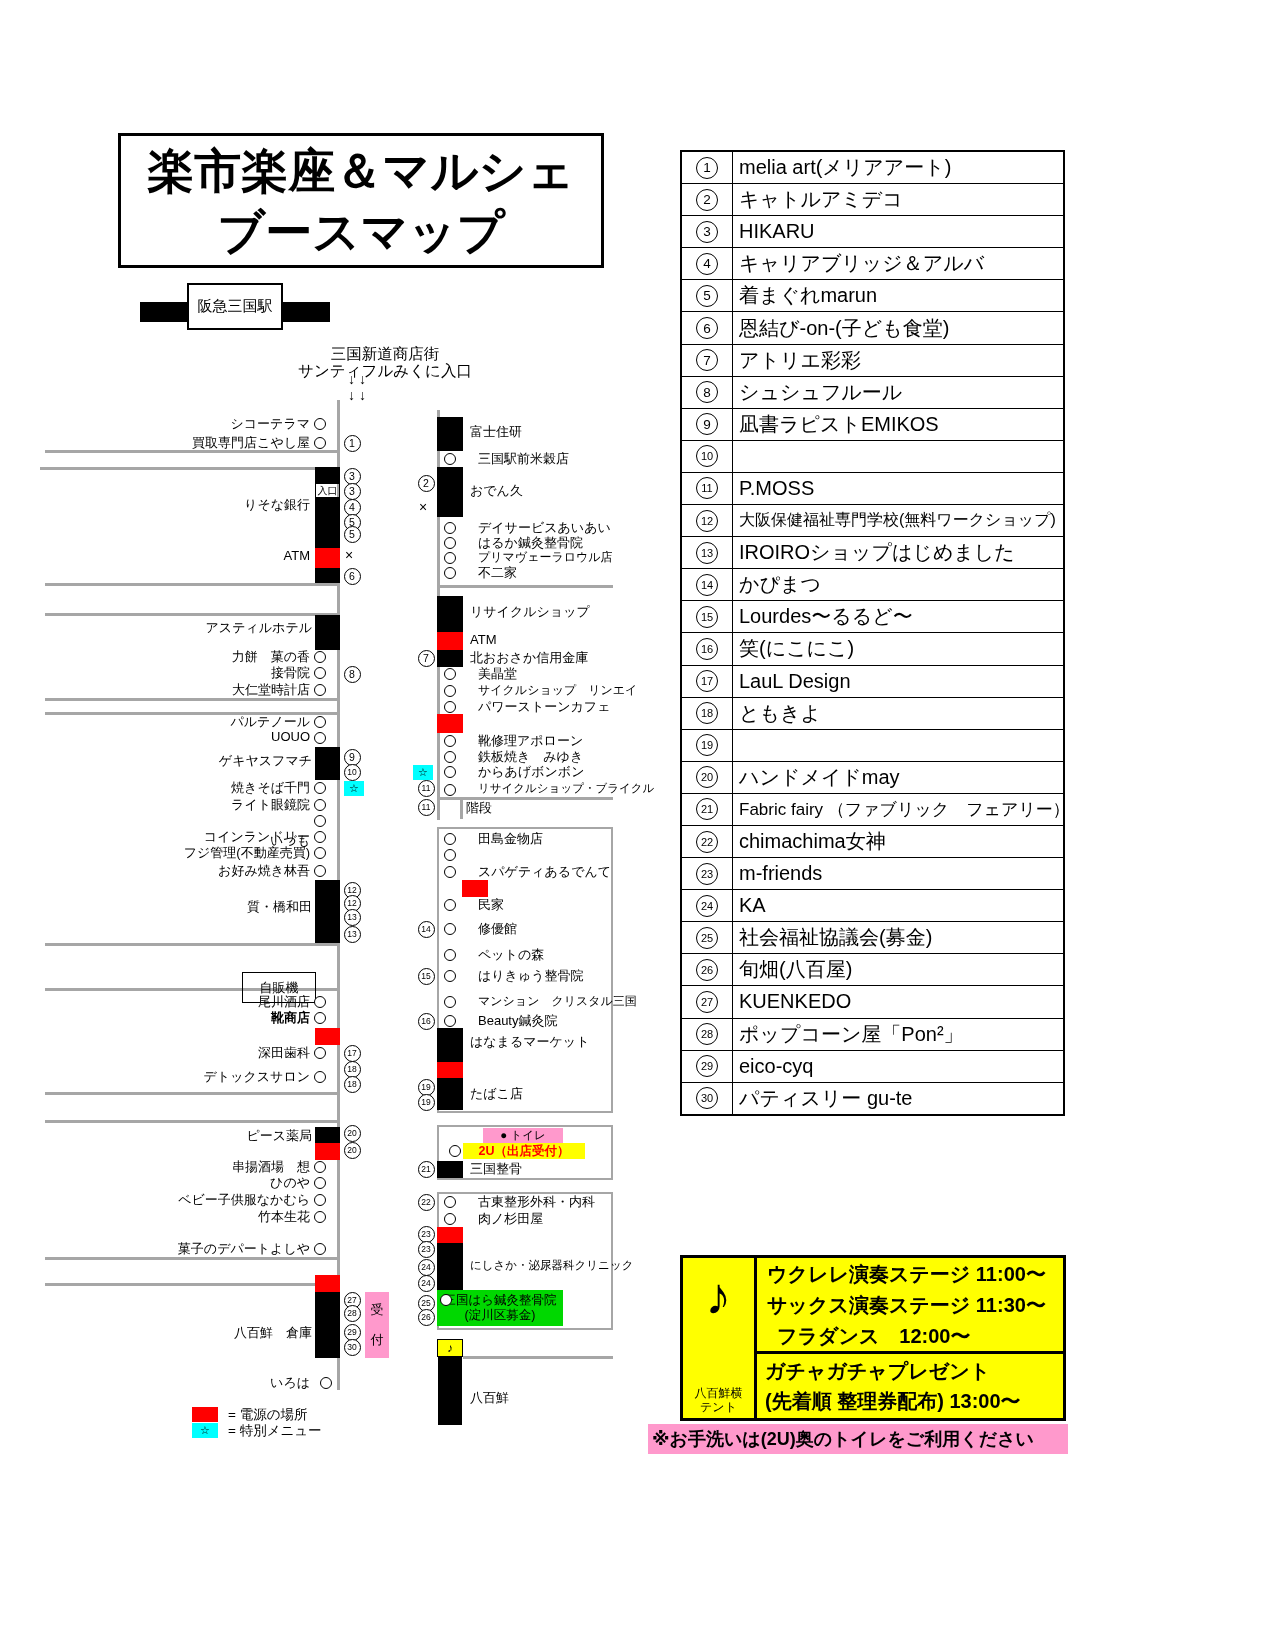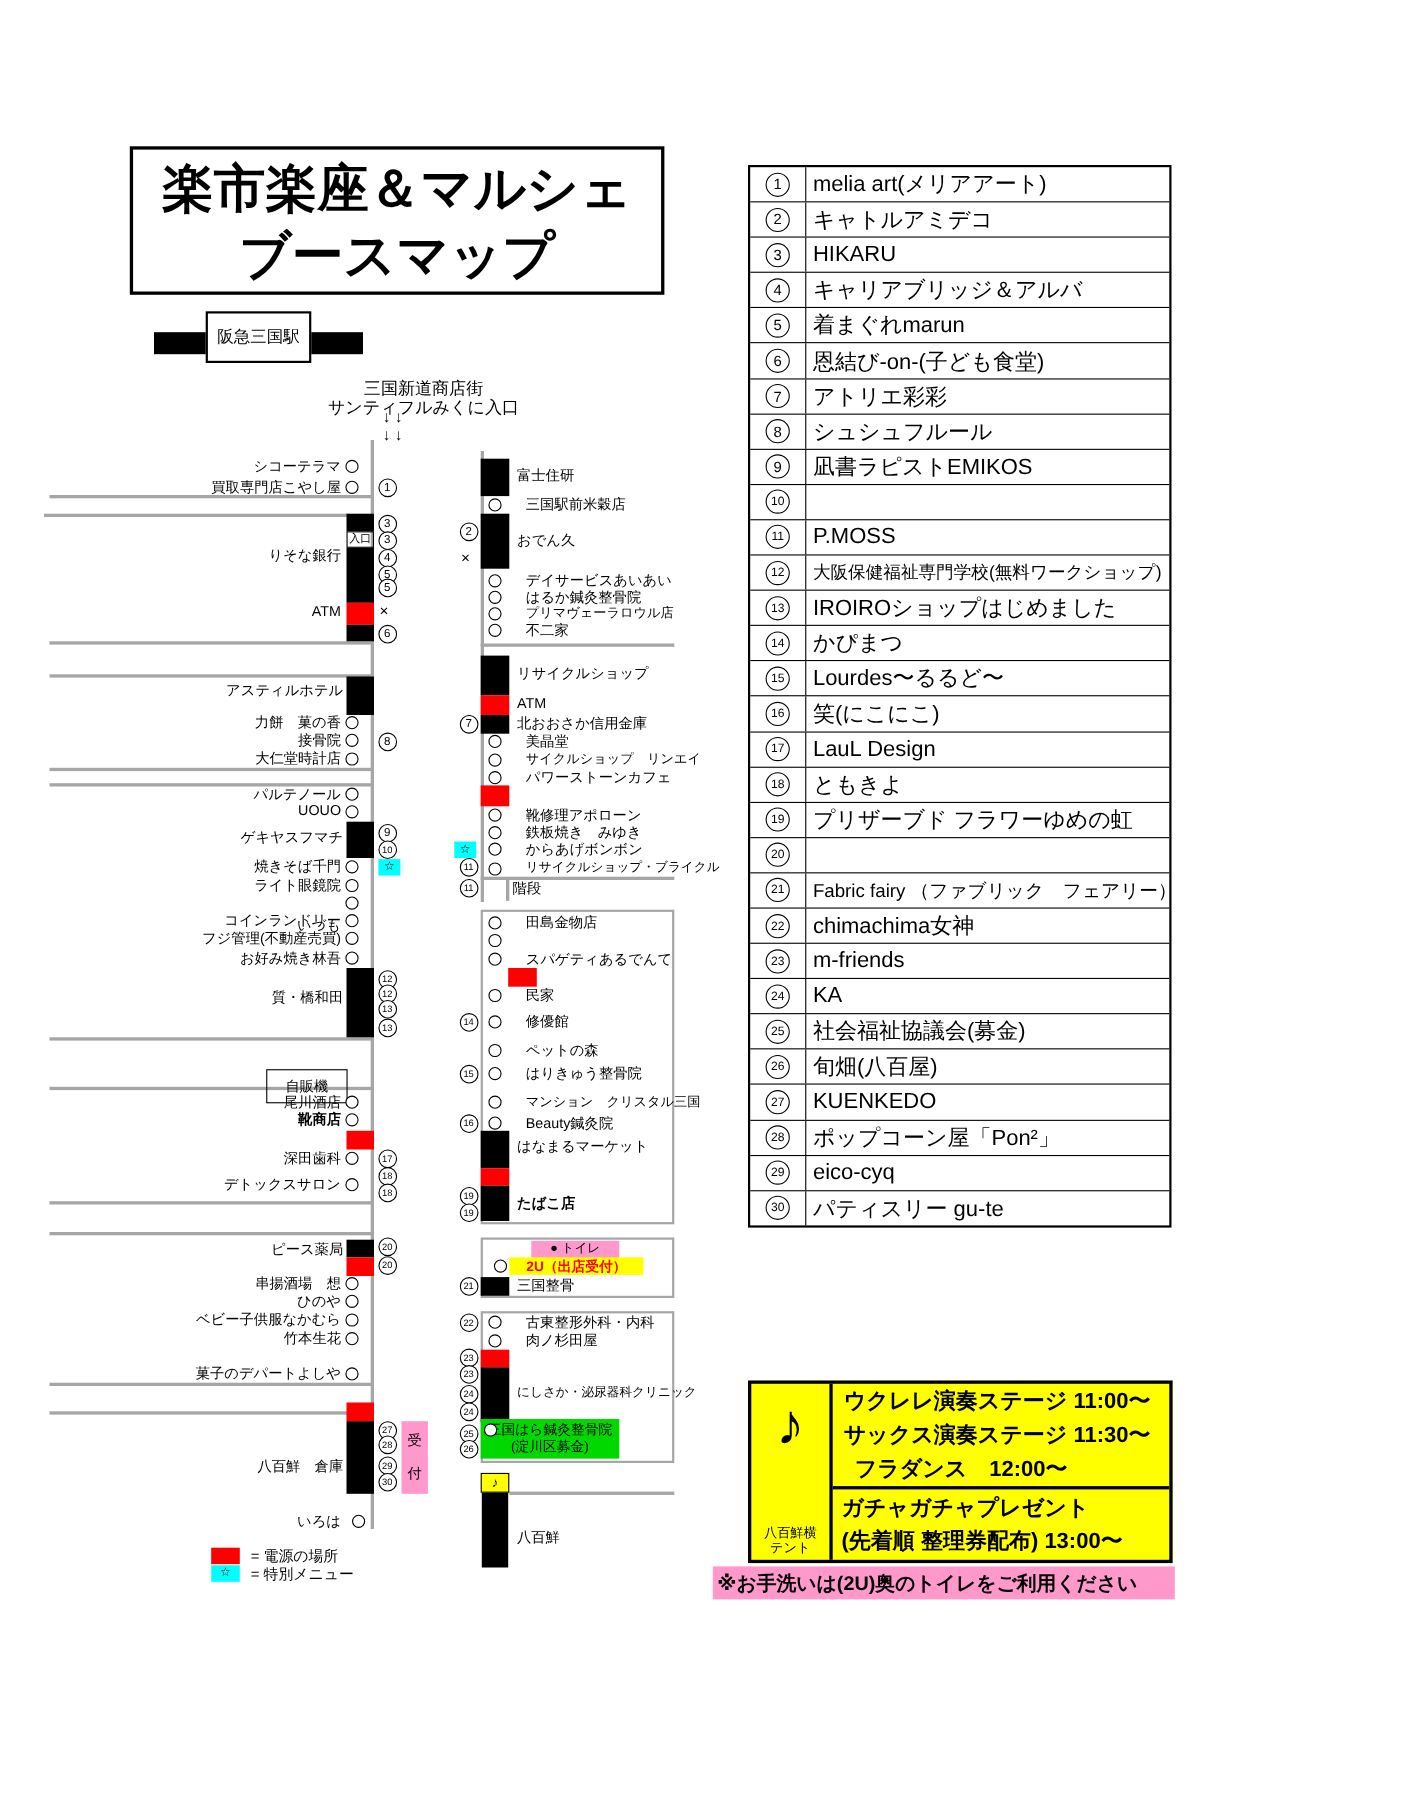--- a/index.html
+++ b/index.html
@@ -180,21 +180,21 @@
     <div class="mi-lbl" style="top: 799px; left: 466px;">階段</div>
     <div class="mi-lbl" style="top: 830px; left: 478px;">田島金物店</div>
     <div class="mi-lbl" style="top: 863px; left: 478px;">スパゲティあるでんて</div>
     <div class="mi-lbl" style="top: 896px; left: 478px;">民家</div>
     <div class="mi-lbl" style="top: 920px; left: 478px;">修優館</div>
     <div class="mi-lbl" style="top: 946px; left: 478px;">ペットの森</div>
     <div class="mi-lbl" style="top: 967px; left: 478px;">はりきゅう整骨院</div>
     <div class="mi-lbl" style="top: 993px; left: 478px; font-size: 12px;">マンション　クリスタル三国</div>
     <div class="mi-lbl" style="top: 1012px; left: 478px;">Beauty鍼灸院</div>
     <div class="mi-lbl" style="top: 1033px; left: 470px;">はなまるマーケット</div>
-    <div class="mi-lbl" style="top: 1085px; left: 470px; font-weight: bold;">たばこ店</div>
+    <div class="mi-lbl" style="top: 1085px; left: 470px;">たばこ店</div>
     <div class="mi-lbl" style="top: 1160px; left: 470px;">三国整骨</div>
     <div class="mi-lbl" style="top: 1193px; left: 478px;">古東整形外科・内科</div>
     <div class="mi-lbl" style="top: 1210px; left: 478px;">肉ノ杉田屋</div>
     <div class="mi-lbl" style="top: 1258px; left: 470px; font-size: 11.5px;">にしさか・泌尿器科クリニック</div>
     <div class="mi-lbl" style="top: 1389px; left: 470px;">八百鮮</div>
     <div class="mi-ring" style="left: 314px; top: 418px;"></div>
     <div class="mi-ring" style="left: 314px; top: 437px;"></div>
     <div class="mi-ring" style="left: 314px; top: 651px;"></div>
     <div class="mi-ring" style="left: 314px; top: 667px;"></div>
     <div class="mi-ring" style="left: 314px; top: 684px;"></div>
@@ -397,26 +397,26 @@
     <div class="vrow">
       <div class="vnum">
         <span class="vcircle" style="font-size: 11px;">18</span>
       </div>
       <div class="vname">ともきよ</div>
     </div>
     <div class="vrow">
       <div class="vnum">
         <span class="vcircle" style="font-size: 11px;">19</span>
       </div>
-      <div class="vname">プリザーブド フラワーゆめの虹</div>
     </div>
     <div class="vrow">
       <div class="vnum">
         <span class="vcircle" style="font-size: 11px;">20</span>
       </div>
+      <div class="vname">ハンドメイドmay</div>
     </div>
     <div class="vrow">
       <div class="vnum">
         <span class="vcircle" style="font-size: 11px;">21</span>
       </div>
       <div class="vname" style="font-size: 17px;">Fabric fairy （ファブリック　フェアリー）</div>
     </div>
     <div class="vrow">
       <div class="vnum">
         <span class="vcircle" style="font-size: 11px;">22</span>

